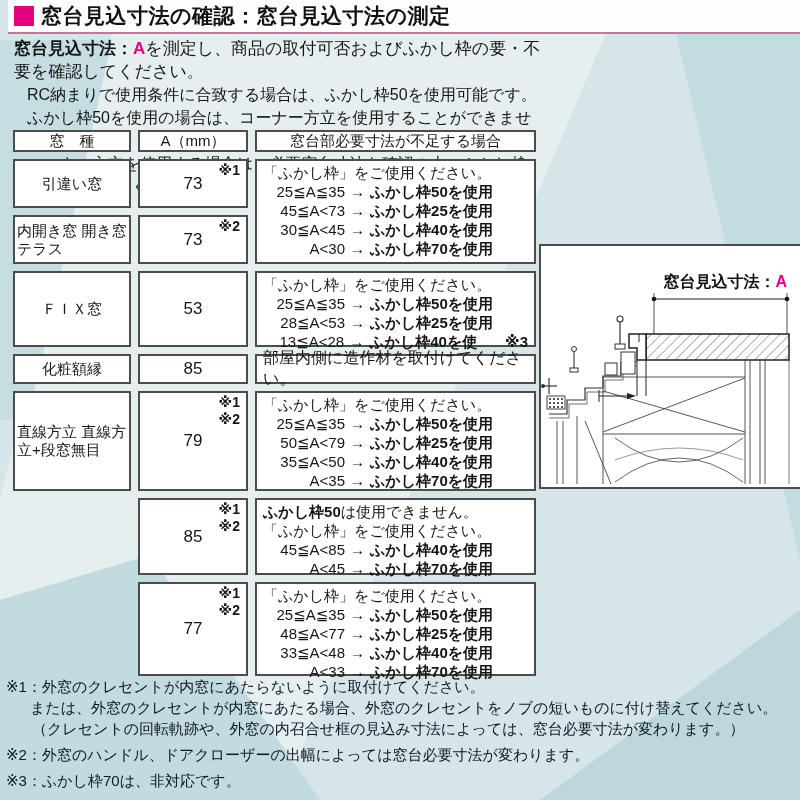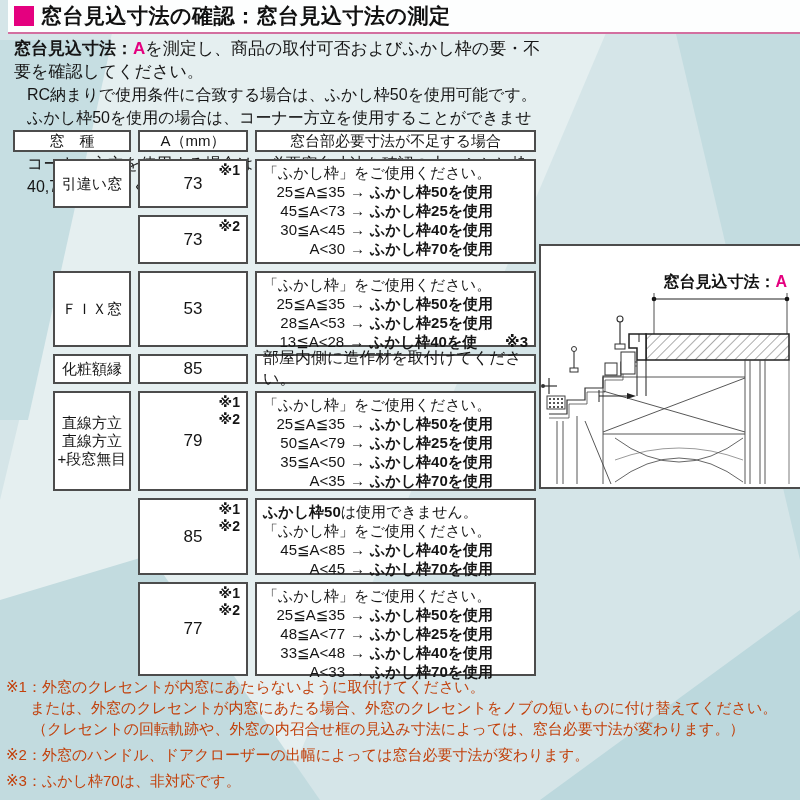--- a/index.html
+++ b/index.html
@@ -21,43 +21,43 @@
   .intro .l1 .a { font-weight:bold; color:#e4007f; }
   .intro .sub { font-size:16px; margin-left:13px; }
 
   
   .tbl { position:absolute; left:13px; top:130px; z-index:2;
          display:grid; grid-template-columns:118px 110px 281px;
          grid-template-rows:22px 49px 49px 76px 30px 100px 77px 94px;
          column-gap:5px; row-gap:4px;gap:7px; }
   .cell { background:#fff; border:2px solid #4c4c4c; position:relative; }
   .head { display:flex; align-items:center; justify-content:center; font-size:15px; }
-  .wt { display:flex; align-items:center; justify-content:center; text-align:center;
-        font-size:15px; line-height:18px; padding:12px 2px;margin-left:40px; }
+  .wt { display:flex; align-items:center; justify-content:center; text-align:left;
+        font-size:15px; line-height:18px; padding:12px 2px; }
   .av { display:flex; align-items:center; justify-content:center; font-size:17px; }
   .nts { position:absolute; top:1px; right:6px; text-align:right; font-size:14px;
          font-weight:bold; line-height:17px; }
   .act { padding:2px 6px; font-size:15px; }
   .act .ln { line-height:19px; }
   .cond { display:flex; line-height:19px; }
   .cond .c { width:82px; text-align:right; white-space:pre; }
   .cond .ar { padding:0 5px; }
   .cond b { font-weight:bold; }
   .cond .sfx { margin-left:14px; font-weight:bold; }
   .act-center { display:flex; align-items:center; justify-content:center; font-size:16px; }
   .ab { grid-column:3; grid-row:2 / span 2; }
   .lead b { font-weight:bold; }
 
   
   .diagram { position:absolute; left:539px; top:244px; width:310px; height:245px;
              background:#fff; border:2px solid #4c4c4c; z-index:2; }
 
   
   .notes { position:absolute; left:6px; top:676px; width:790px; font-size:15px;
-           line-height:21px; z-index:2; color:#c2410c; }
+           line-height:21px; z-index:2; color:#0f172a; }
   .notes p { margin:0; }
   .notes .ind { margin-left:24px; }
   .notes .ind2 { margin-left:26px; }
   .notes .gap { margin-top:5px; }
 </style>
 </head>
 <body>
 
 <div class="page">
 
@@ -112,20 +112,21 @@
           <span class="ar">→</span>
           <b>ふかし枠40を使用</b>
         </div>
       <div class="cond">
           <span class="c">A&lt;30</span>
           <span class="ar">→</span>
           <b>ふかし枠70を使用</b>
         </div>
     </div>
 
+    <div class="cell wt" style="grid-row:3;grid-column:1">内開き窓 開き窓テラス</div>
     <div class="cell av" style="grid-row:3;grid-column:2">
       <span>73</span>
       <div class="nts">
           <div>※2</div>
         </div>
     </div>
 
     <div class="cell wt" style="grid-row:4;grid-column:1">ＦＩＸ窓</div>
     <div class="cell av" style="grid-row:4;grid-column:2">
       <span>53</span>

